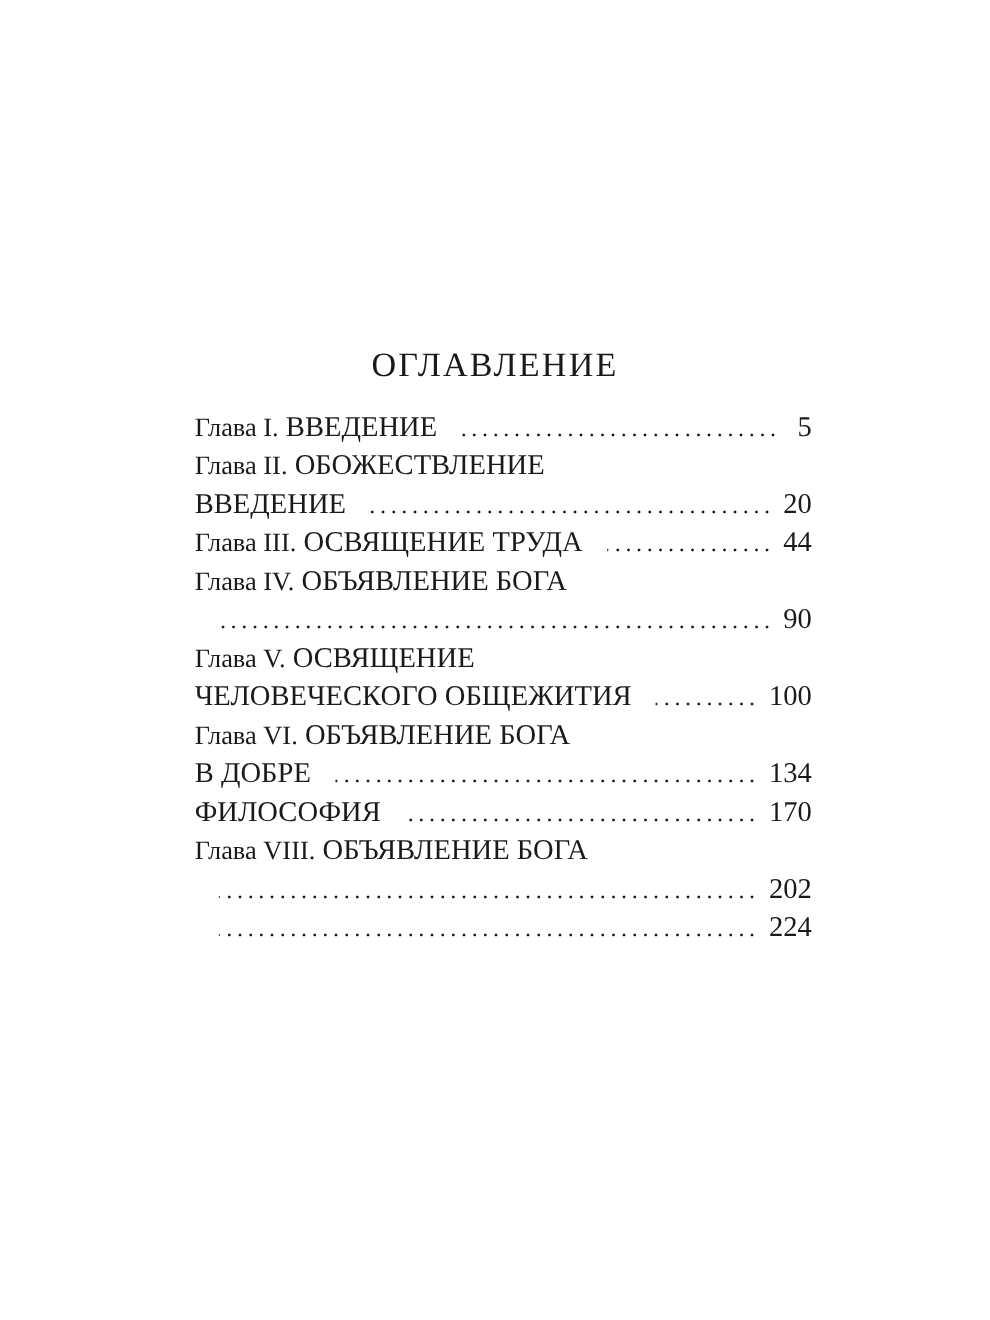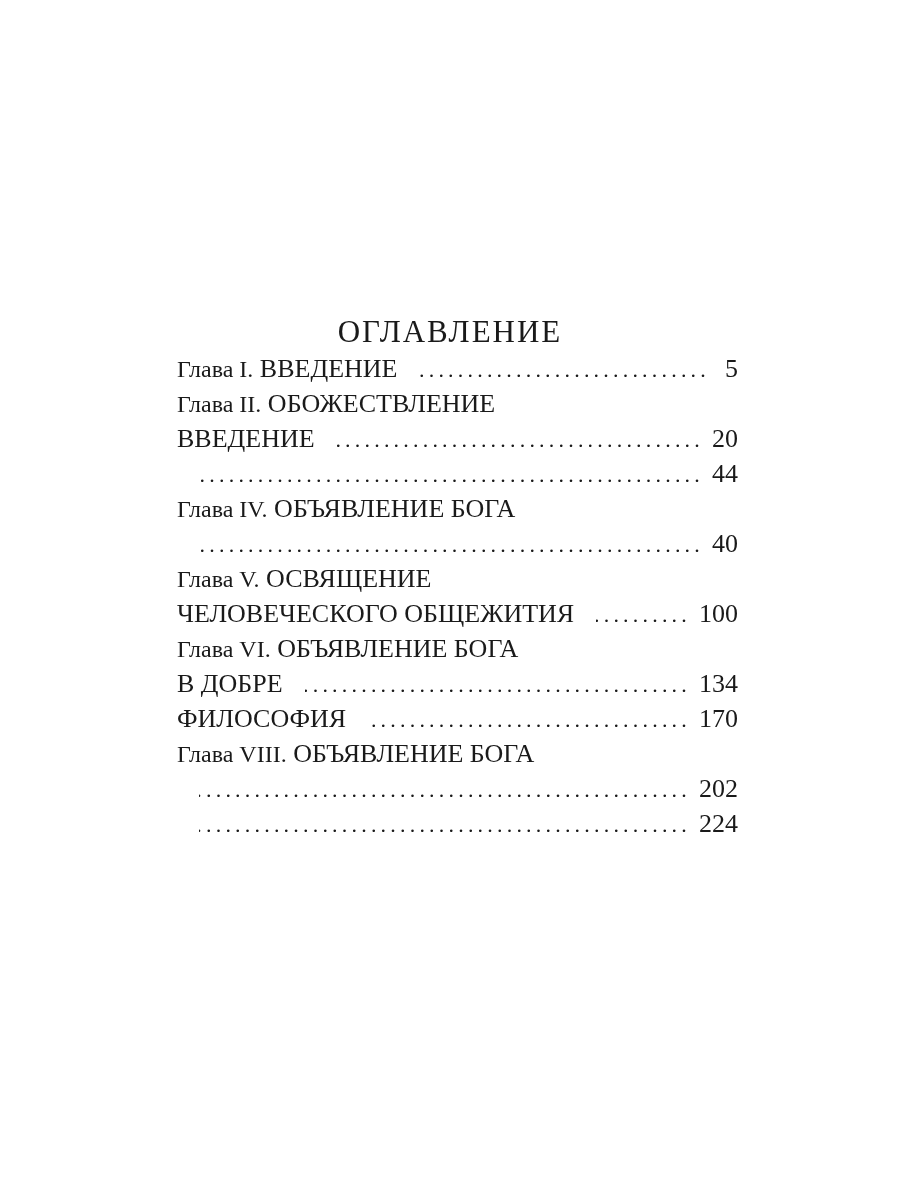--- a/index.html
+++ b/index.html
@@ -27,21 +27,21 @@
       top: 293px;
       text-align: center;
       font-size: 31px;
       letter-spacing: 2px;
       line-height: 36px;
       font-weight: normal;
     }
     .toc {
       position: absolute;
       left: 177px;
-      top: 351px;
+      top: 370px;
       width: 561px;
     }
     .line {
       display: flex;
       align-items: baseline;
       height: 35px;
       line-height: 35px;
       font-size: 26px;
       white-space: nowrap;
     }
@@ -84,30 +84,31 @@
     <div class="line">
       <span class="label"><span class="prefix">Глава II.</span> <span>ОБОЖЕСТВЛЕНИЕ</span></span>
     </div>
     <div class="line">
       <span class="label">ВВЕДЕНИЕ</span>
       <span class="dots">........................................................................</span>
       <span class="page-num">20</span>
     </div>
 
     <div class="line">
+      <span class="label"><span class="prefix">Глава III.</span> <span>ОСВЯЩЕНИЕ ТРУДА</span></span>
       <span class="dots">........................................................................</span>
       <span class="page-num">44</span>
     </div>
 
     <div class="line">
       <span class="label"><span class="prefix">Глава IV.</span> <span>ОБЪЯВЛЕНИЕ БОГА</span></span>
     </div>
     <div class="line">
       <span class="dots">........................................................................</span>
-      <span class="page-num">40</span>
+      <span class="page-num">90</span>
     </div>
 
     <div class="line">
       <span class="label"><span class="prefix">Глава V.</span> <span>ОСВЯЩЕНИЕ</span></span>
     </div>
     <div class="line">
       <span class="label">ЧЕЛОВЕЧЕСКОГО ОБЩЕЖИТИЯ</span>
       <span class="dots">........................................................................</span>
       <span class="page-num">100</span>
     </div>

